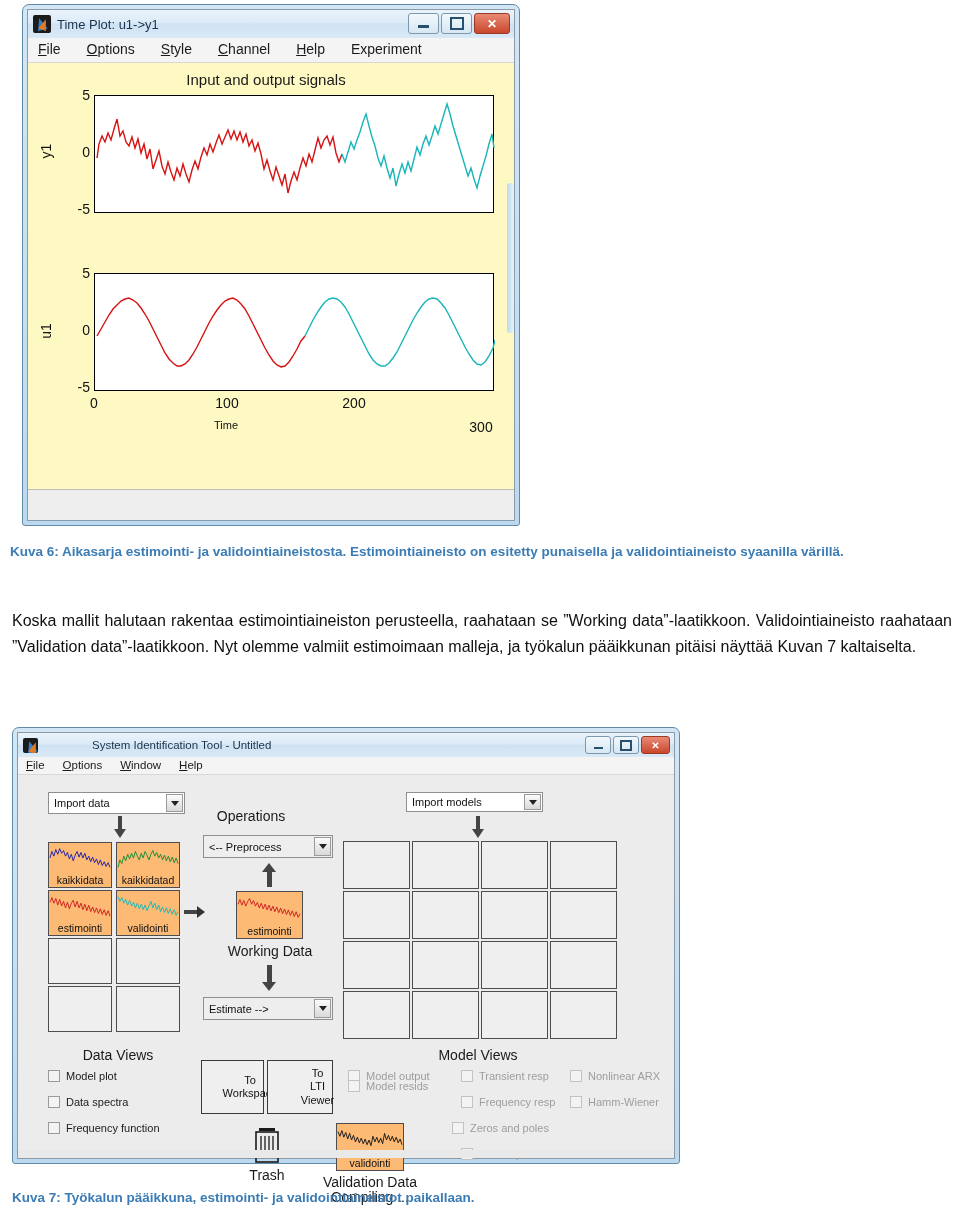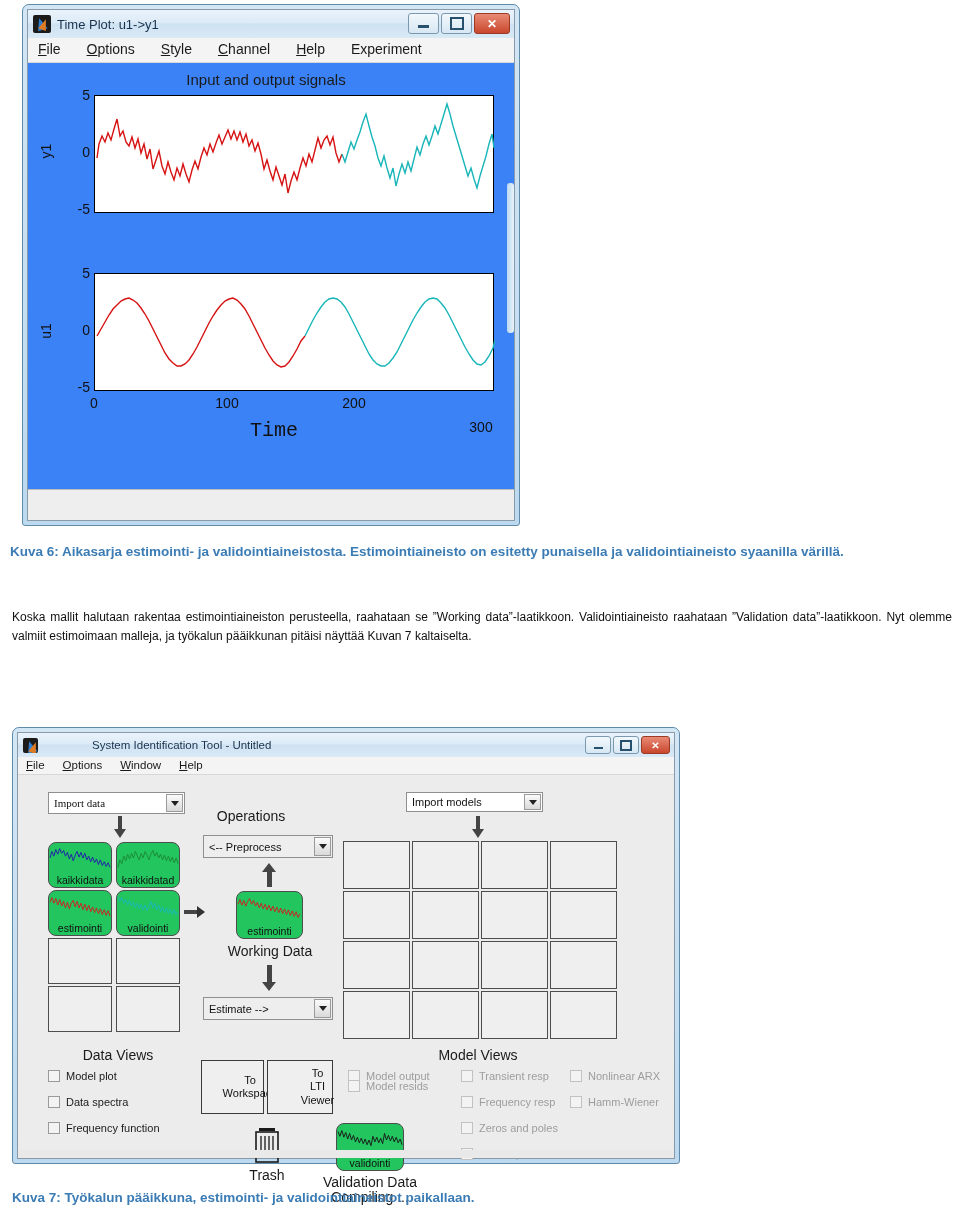--- a/index.html
+++ b/index.html
@@ -72,53 +72,53 @@
     display:flex;align-items:center;
     padding:3px 8px 5px 10px;
   }
   .menubar .mi{font-size:13px;color:#1a1a1a;margin-right:22px;white-space:nowrap;}
   .menubar .mi u{text-decoration:underline;}
   .client{flex:1 1 auto;position:relative;}
 
   
   #win-timeplot{left:22px;top:4px;width:498px;height:522px;}
   #win-timeplot .menubar .mi{margin-right:26px;font-size:14px;}
-  #win-timeplot .client{background:#3b82f6;}
+  #win-timeplot .client{background:#fef9c3;}
   .plot-title{
     text-align:center;font-size:15px;color:#1a1a1a;
     margin-top:8px;margin-left:-10px;
   }
   .axes-box{
     position:absolute;background:#ffffff;border:1.5px solid #000;
     box-sizing:border-box;
   }
   .ylab{
     position:absolute;font-size:14px;color:#111;
     transform:rotate(-90deg);transform-origin:center;
   }
   .ytick{position:absolute;font-size:14px;color:#111;text-align:right;}
   .xtick{position:absolute;font-size:14px;color:#111;text-align:center;}
-  .xlab{position:absolute;font-size:20px;color:#111;text-align:center;font-family:Liberation Mono, monospace;}
+  .xlab{position:absolute;font-size:11px;color:#111;text-align:left;}
   .statusstrip{
     position:absolute;left:0;right:0;bottom:0;height:30px;
     background:#eeeeee;border-top:1px solid #bdbdbd;
   }
   .vscroll{
     position:absolute;right:0;top:120px;width:7px;height:150px;
     background:linear-gradient(to right,#bcd9ef,#e8f3fb);
     border-radius:3px;
   }
 
   
   .caption{
     position:absolute;color:#3b7cb5;font-size:13.5px;font-weight:bold;
     line-height:1.42;text-align:justify;
   }
   .para{
-    position:absolute;color:#101010;font-size:12px;line-height:1.62;
+    position:absolute;color:#101010;font-size:16px;line-height:1.62;
     text-align:justify;
   }
 
   
   #win-sitool{left:12px;top:727px;width:668px;height:437px;}
   #win-sitool .titlebar{height:24px;flex:0 0 24px;gap:48px;}
   #win-sitool .title-text{font-size:11.5px;}
   #win-sitool .menubar{padding:2px 8px 3px 8px;}
   #win-sitool .menubar .mi{font-size:11.5px;margin-right:18px;}
   #win-sitool .wb{width:24px;height:16px;}
@@ -141,21 +141,21 @@
   .drop .arrowbox i{
     width:0;height:0;border-left:4px solid transparent;
     border-right:4px solid transparent;border-top:5px solid #222;display:block;
   }
   .drop.grey{background:#eeeeee;}
 
   .cell{
     position:absolute;background:#efefef;border:1.5px solid #4d4d4d;
     box-sizing:border-box;
   }
-  .cell.filled{background:#22c55e;border-radius:8px;}
+  .cell.filled{background:#fdba74;}
   .cell .thumb{position:absolute;left:0;right:0;top:0;bottom:14px;overflow:hidden;}
   .cell .thumb svg{display:block;width:100%;height:100%;}
   .cell .cname{
     position:absolute;left:0;right:0;bottom:0;height:14px;line-height:14px;
     text-align:center;font-size:10.5px;color:#111;white-space:nowrap;overflow:hidden;
   }
 
   .lbl{position:absolute;font-size:14px;color:#1a1a1a;white-space:nowrap;}
   .lbl.center{text-align:center;}
 
@@ -313,21 +313,21 @@
 
     <div class="menubar">
       <div class="mi"><u>F</u>ile</div>
       <div class="mi"><u>O</u>ptions</div>
       <div class="mi"><u>W</u>indow</div>
       <div class="mi"><u>H</u>elp</div>
     </div>
 
     <div class="client">
 
-      <div class="drop" style="left:30px;top:17px;width:137px;height:22px;font-family:Liberation Serif, serif;">
+      <div class="drop" style="left:30px;top:17px;width:137px;height:22px;">
         <span>Import data</span>
         <span class="arrowbox">
             <i></i>
           </span>
       </div>
       <div class="drop" style="left:388px;top:17px;width:137px;height:20px;">
         <span>Import models</span>
         <span class="arrowbox">
             <i></i>
           </span>
@@ -500,21 +500,21 @@
       </div>
 
       <div class="chk dim" style="left:443px;top:295px;">
         <span class="box"></span>
         <span>Transient resp</span>
       </div>
       <div class="chk dim" style="left:443px;top:321px;">
         <span class="box"></span>
         <span>Frequency resp</span>
       </div>
-      <div class="chk dim" style="left:443px;top:347px;">
+      <div class="chk dim" style="left:434px;top:347px;">
         <span class="box"></span>
         <span>Zeros and poles</span>
       </div>
       <div class="chk dim" style="left:443px;top:373px;">
         <span class="box"></span>
         <span>Noise spectrum</span>
       </div>
 
       <div class="chk dim" style="left:552px;top:295px;">
         <span class="box"></span>

